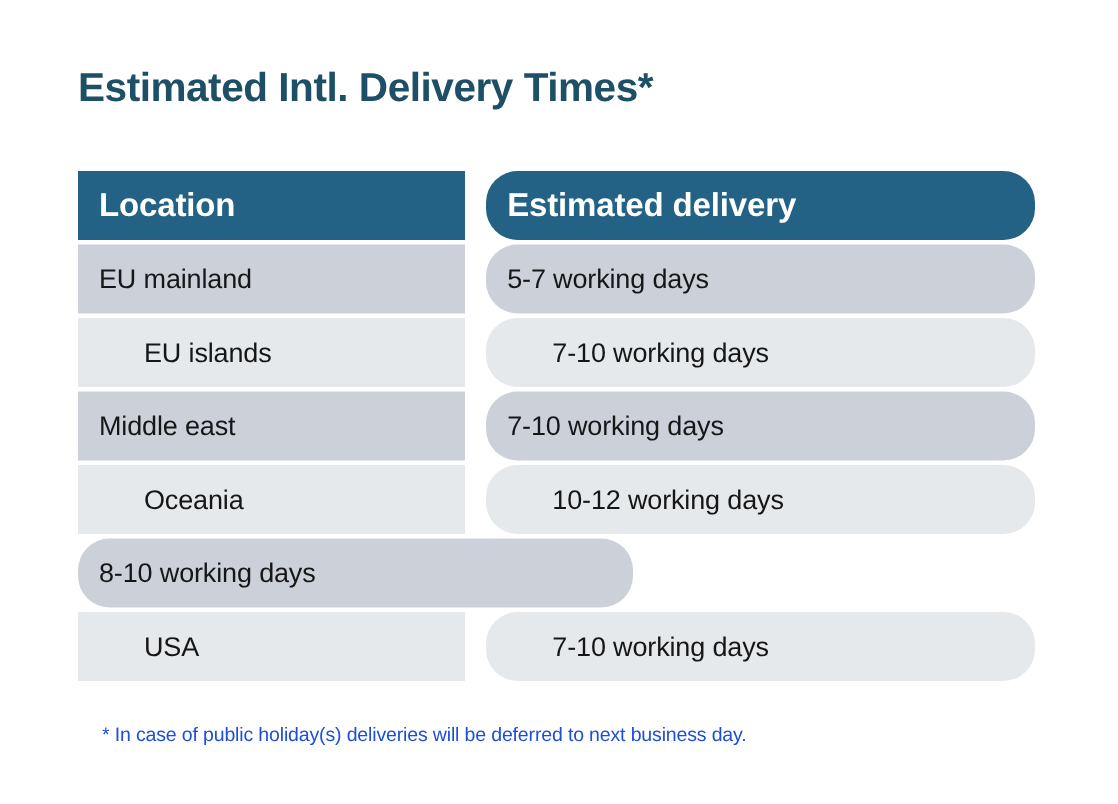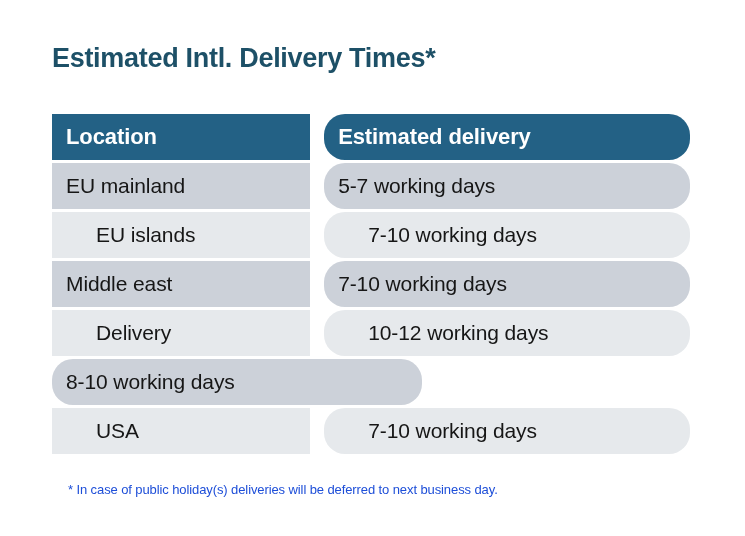--- a/index.html
+++ b/index.html
@@ -67,21 +67,21 @@
     background: #236185;
     color: #ffffff;
     font-size: 22px;
     font-weight: 700;
     letter-spacing: -0.1px;
   }
 
   
   .body-row .cell {
     color: #161616;
-    font-size: 21px;
+    font-size: 18px;
     font-weight: 400;
     letter-spacing: -0.1px;
   }
   .body-row.alt-dark .cell  { background: #ccd1d9; }
   .body-row.alt-light .cell { background: #e6e9ec; padding-left: 44px; }
 
   
   .footnote {
     position: absolute;
     left: 68px;
@@ -117,21 +117,21 @@
       <div class="cell cell-loc">EU islands</div>
       <div class="cell cell-del">7-10 working days</div>
     </div>
 
     <div class="trow body-row alt-dark">
       <div class="cell cell-loc">Middle east</div>
       <div class="cell cell-del">7-10 working days</div>
     </div>
 
     <div class="trow body-row alt-light">
-      <div class="cell cell-loc">Delivery</div>
+      <div class="cell cell-loc">Oceania</div>
       <div class="cell cell-del">10-12 working days</div>
     </div>
 
     <div class="trow body-row alt-dark">
       <div class="cell cell-del">8-10 working days</div>
     </div>
 
     <div class="trow body-row alt-light">
       <div class="cell cell-loc">USA</div>
       <div class="cell cell-del">7-10 working days</div>

